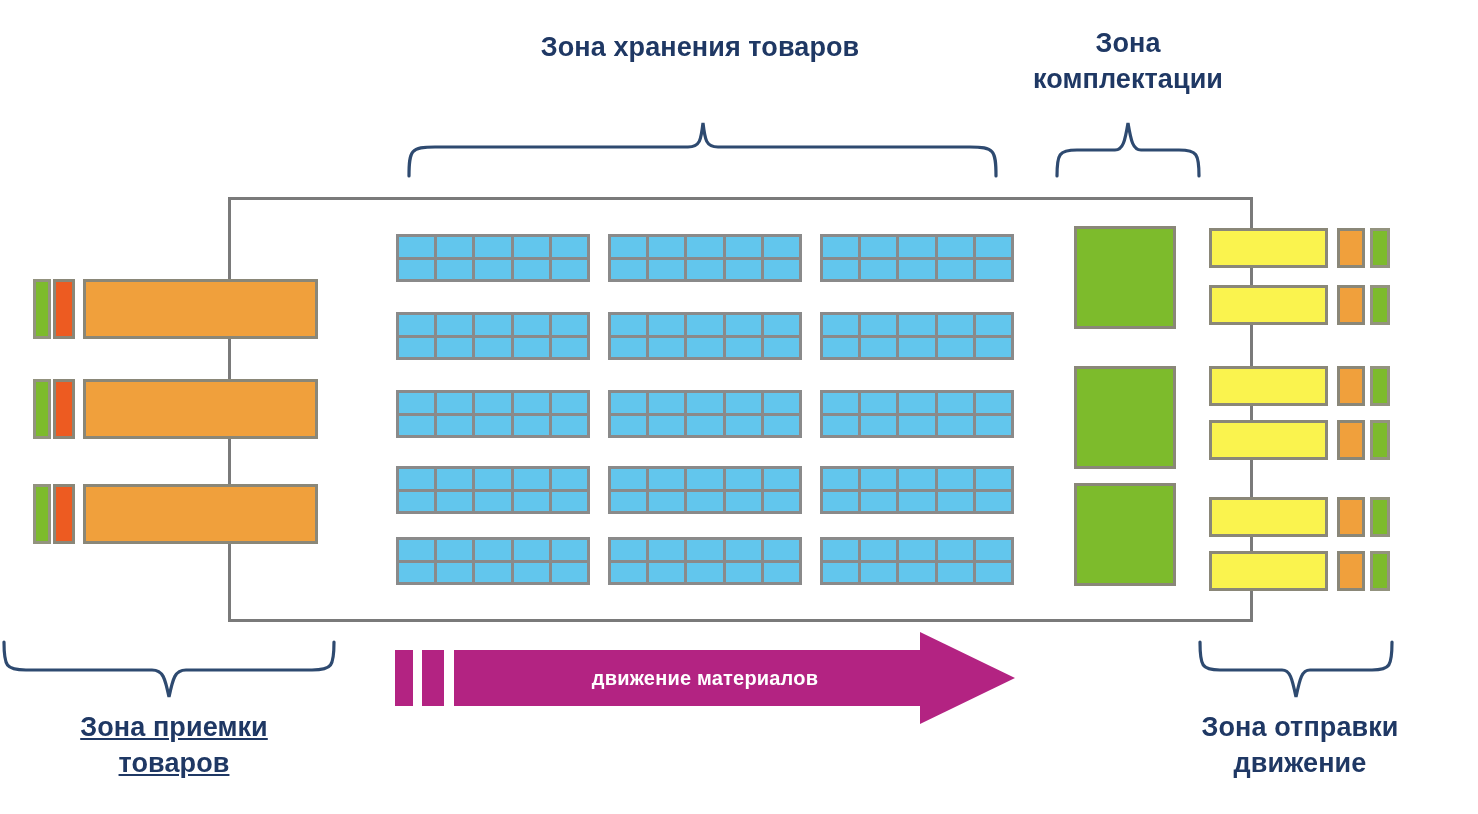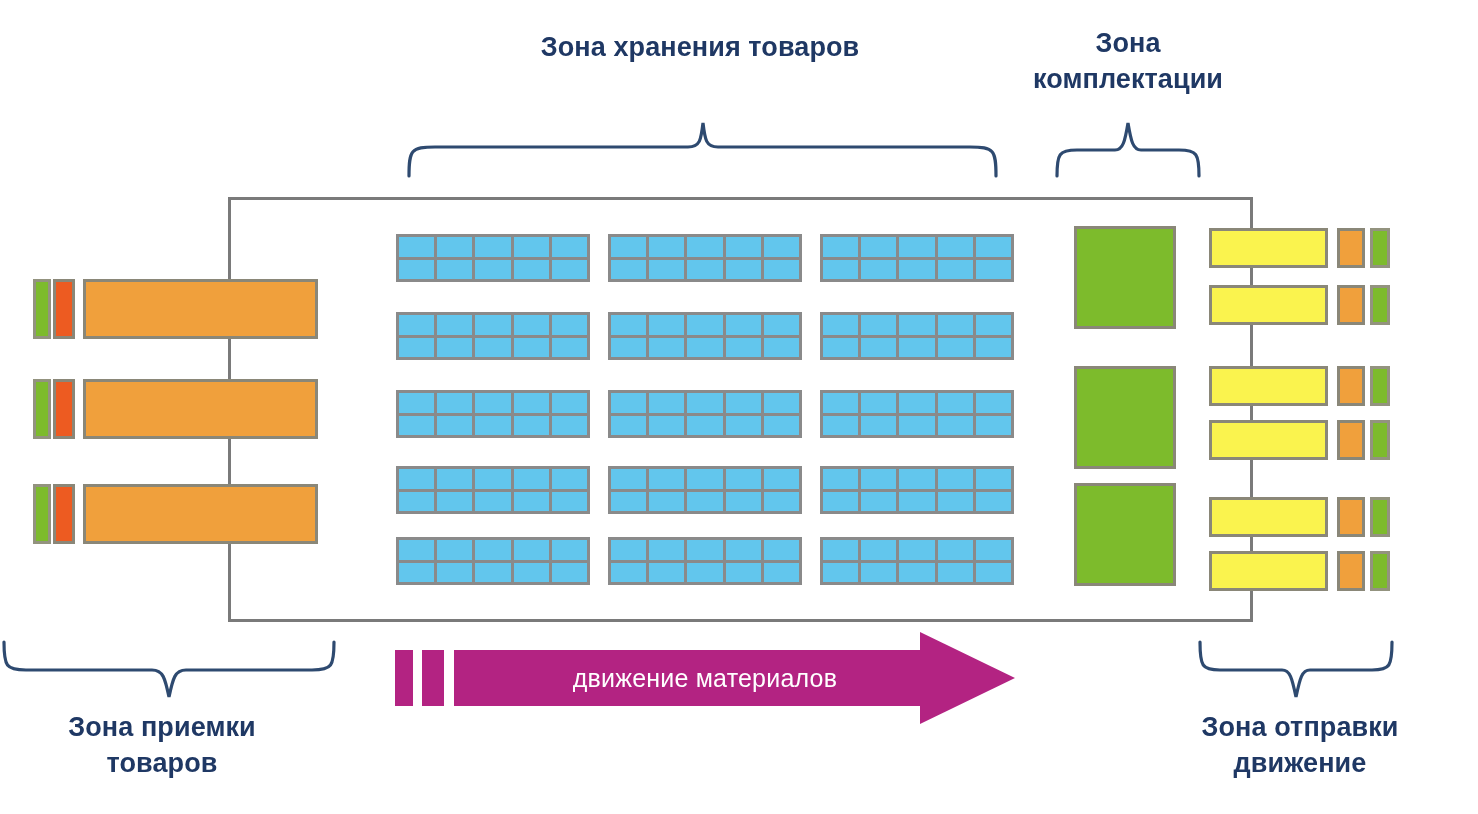--- a/index.html
+++ b/index.html
@@ -65,21 +65,21 @@
   #flow-bar{left:59px;width:480px;}
   #flow-head{
     position:absolute;left:525px;top:-18px;width:0;height:0;
     border-top:46px solid transparent;
     border-bottom:46px solid transparent;
     border-left:95px solid #B32382;
   }
   #flow-label{
     position:absolute;left:100px;top:0;width:420px;height:56px;
     display:flex;align-items:center;justify-content:center;
-    color:#ffffff;font-size:25px;font-weight:400;letter-spacing:.2px;
+    color:#ffffff;font-size:20px;font-weight:700;letter-spacing:.2px;
     pointer-events:none;
   }
 </style>
 </head>
 <body>
 
 <div id="stage">
 
   <div class="zlabel" style="left:1000px;top:26px;width:256px;">Зона
 комплектации</div>
@@ -342,19 +342,19 @@
     </svg>
   </div>
 
   <div class="brace" style="left:1196px;top:640px;width:200px;height:60px;">
     <svg width="200" height="60" viewBox="0 0 200 60">
       <path d="M4,2 C4,26 6,30 24,30 L86,30 C94,30 96,38 100,57
                C104,38 106,30 114,30 L176,30 C194,30 196,26 196,2"></path>
     </svg>
   </div>
 
-  <div class="zlabel" style="left:12px;top:710px;width:300px;">Зона приемки
+  <div class="zlabel" style="left:24px;top:710px;width:300px;text-decoration:underline;">Зона приемки
 товаров</div>
 
   <div class="zlabel" style="left:1150px;top:710px;width:300px;">Зона отправки
 движение</div>
 
 </div>
 
 </body></html>

